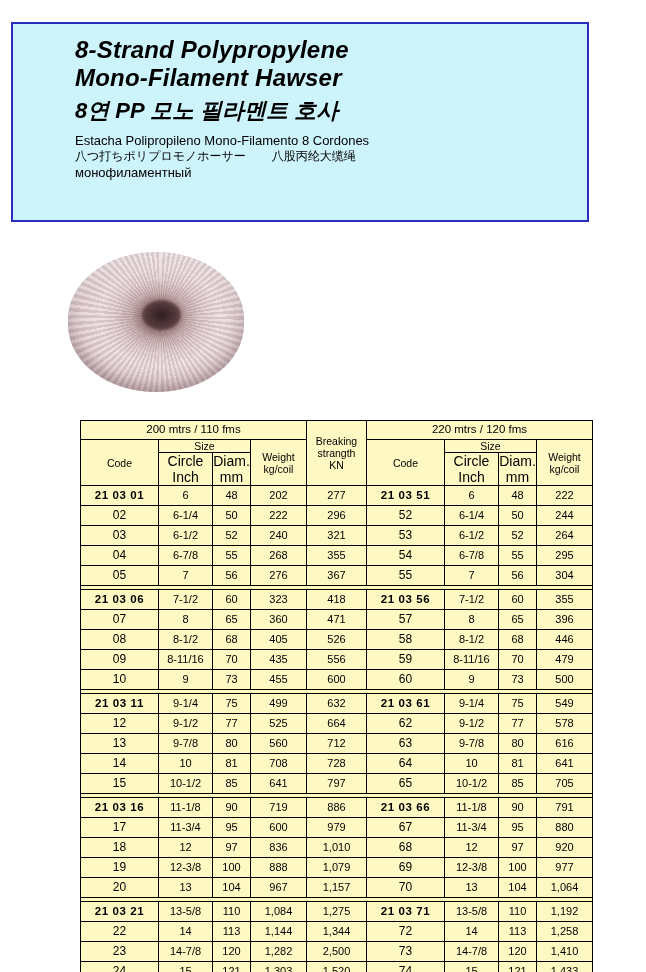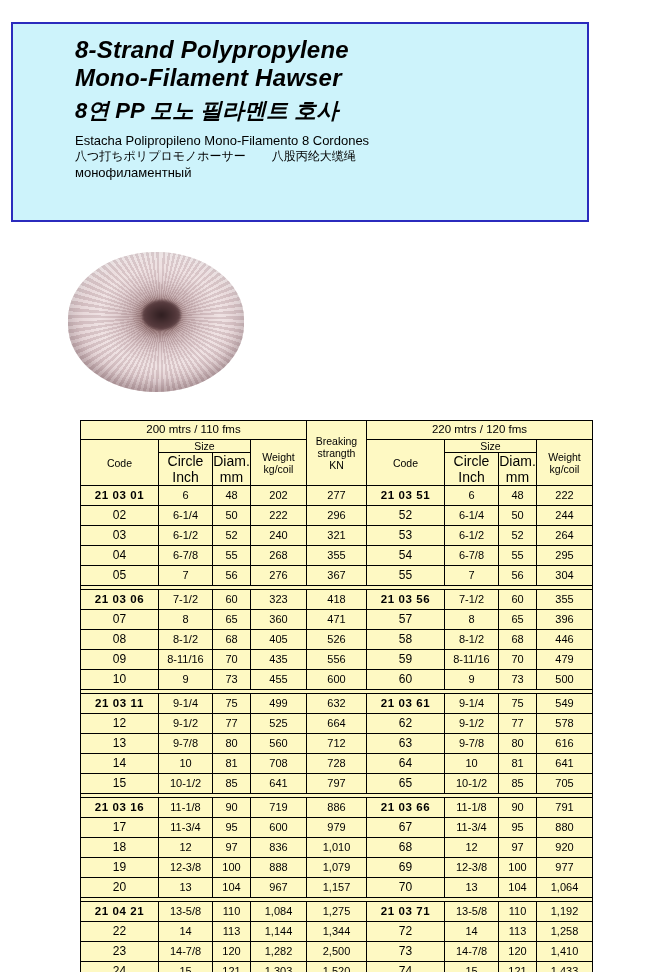--- a/index.html
+++ b/index.html
@@ -431,21 +431,21 @@
         <td class="val">1,157</td>
         <td class="code">70</td>
         <td class="val">13</td>
         <td class="val">104</td>
         <td class="val">1,064</td>
       </tr>
       <tr class="sep-row">
         <td colspan="9"></td>
       </tr>
       <tr>
-        <td class="code bold">21 04 21</td>
+        <td class="code bold">21 03 21</td>
         <td class="val">13-5/8</td>
         <td class="val">110</td>
         <td class="val">1,084</td>
         <td class="val">1,275</td>
         <td class="code bold">21 03 71</td>
         <td class="val">13-5/8</td>
         <td class="val">110</td>
         <td class="val">1,192</td>
       </tr>
       <tr>

